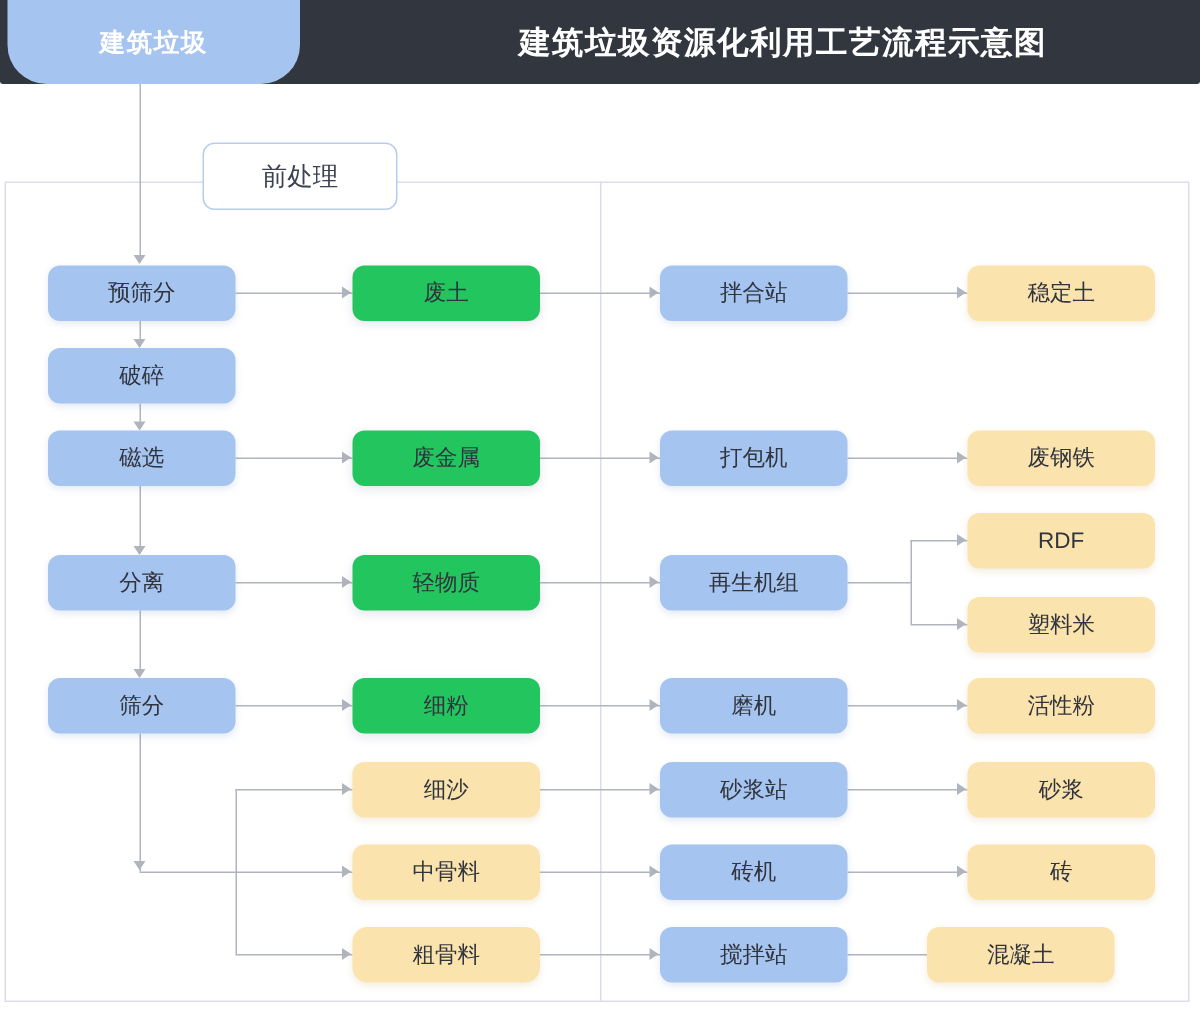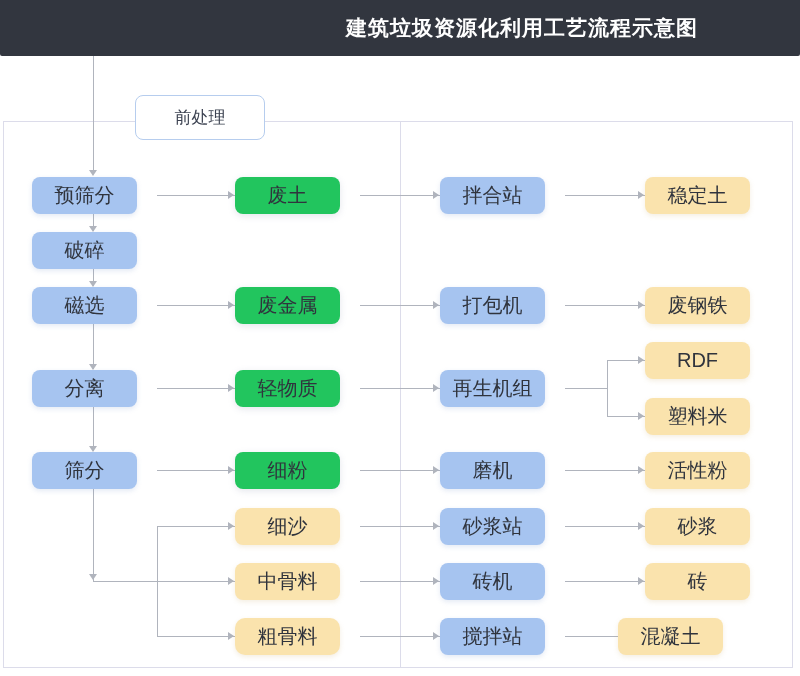--- a/index.html
+++ b/index.html
@@ -52,24 +52,24 @@
     border:1px solid #b6cdee;
     border-radius:8px;
     display:flex;align-items:center;justify-content:center;
     font-size:17px;color:#3c4251;
     box-sizing:border-box;
     z-index:5;
   }
 
   
   .node{
-    position:absolute;width:105px;height:37px;
+    position:absolute;width:125px;height:37px;
     border-radius:8px;
     display:flex;align-items:center;justify-content:center;
-    font-size:20px;color:#30343d;
+    font-size:15px;color:#30343d;
     box-sizing:border-box;
     z-index:4;
   }
   .node.blue{background:#a6c4f0;box-shadow:0 2px 5px rgba(120,150,200,.20);}
   .node.yellow{background:#fae3ad;box-shadow:0 2px 5px rgba(200,170,110,.20);}
   .node.white{background:#22c55e;box-shadow:0 2px 7px rgba(120,130,160,.20);}
 
   
   .conn{position:absolute;background:#b0b4bd;z-index:2;}
   .conn.h{height:1px;}
@@ -87,20 +87,21 @@
     border-color:#b0b4bd transparent transparent transparent;
   }
 </style>
 </head>
 <body>
 
 <div id="stage">
 
   <div class="header-bar"></div>
   <div class="header-title">建筑垃圾资源化利用工艺流程示意图</div>
+  <div class="source-tab">建筑垃圾</div>
 
   <div class="frame"></div>
   <div class="divider"></div>
 
   <div class="stage-label" style="left:135px;top:95px;width:130px;">前处理</div>
 
   <div class="conn v" style="left:93px;top:56px;height:115px;"></div>
   <div class="arrow down" style="left:89px;top:170px;"></div>
 
   <div class="conn v" style="left:93px;top:214px;height:17px;"></div>

